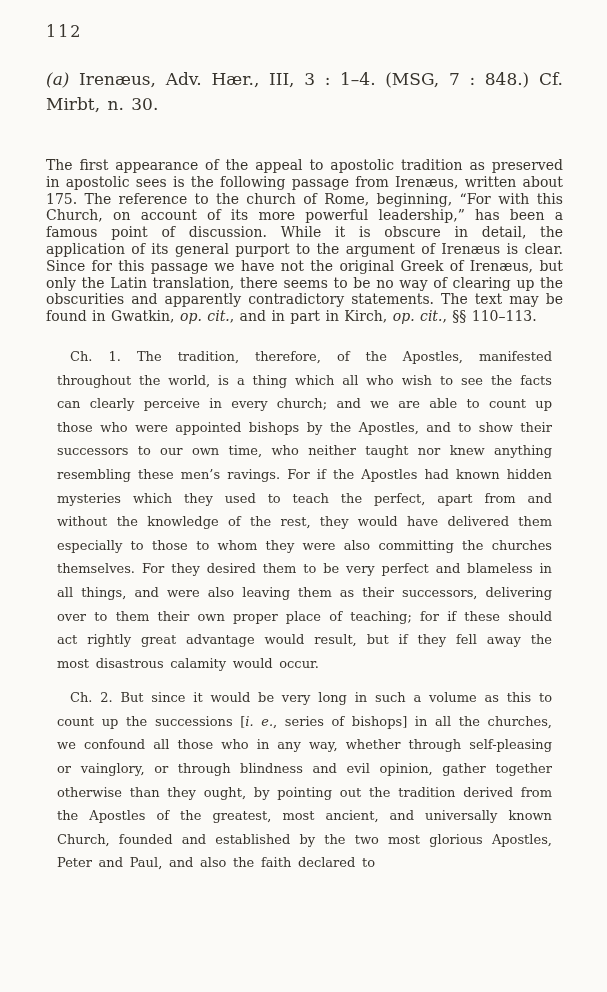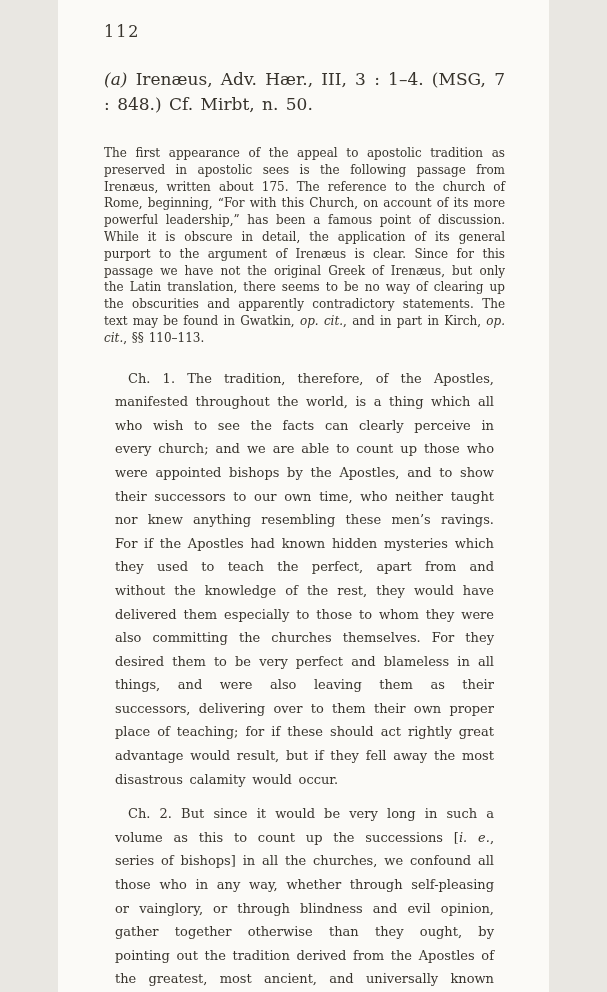--- a/index.html
+++ b/index.html
@@ -2,21 +2,21 @@
 <html><head>
 <meta charset="utf-8">
 <style>
   html, body {
     margin: 0;
     padding: 0;
     background: #e9e7e2;
   }
   .page {
     position: relative;
-    width: 491px;
+    width: 607px;
     height: 992px;
     margin: 0 auto;
     background: #fbfaf7;
     color: #37332c;
     font-family: "DejaVu Serif", "Liberation Serif", serif;
     overflow: hidden;
     box-sizing: border-box;
     padding: 22px 44px 20px 46px;
   }
   .running-head {
@@ -37,22 +37,22 @@
     white-space: nowrap;
   }
   .citation {
     margin-top: 26px;
     font-size: 17px;
     line-height: 25px;
     text-align: justify;
     word-spacing: 2px;
   }
   .intro-note {
-    margin-top: 28px;
-    font-size: 12px;
+    margin-top: 40px;
+    font-size: 14px;
     line-height: 16.8px;
     text-align: justify;
     word-spacing: 1px;
   }
   .body-text {
     margin-top: 20px;
   }
   .body-text p {
     margin: 11px;
     font-size: 13px;
@@ -67,21 +67,21 @@
 </style>
 </head>
 <body>
 
 <div class="page">
 
   <div class="running-head">
     <span class="page-number">112</span>
   </div>
 
-  <div class="citation"><span style="font-style: italic;">(a)</span><span> Irenæus, </span><span style="">Adv. Hær.</span><span>, III, 3 : 1–4.  (MSG, 7 : 848.)  </span><span style="">Cf.</span><span> Mirbt, n. 50.</span></div>
+  <div class="citation"><span style="font-style: italic;">(a)</span><span> Irenæus, </span><span style="">Adv. Hær.</span><span>, III, 3 : 1–4.  (MSG, 7 : 848.)  </span><span style="">Cf.</span><span> Mirbt, n. 30.</span></div>
 
   <div class="intro-note"><span>The first appearance of the appeal to apostolic tradition as preserved in apostolic sees is the following passage from Irenæus, written about 175.  The reference to the church of Rome, beginning, “For with this Church, on account of its more powerful leadership,” has been a famous point of discussion.  While it is obscure in detail, the application of its general purport to the argument of Irenæus is clear.  Since for this passage we have not the original Greek of Irenæus, but only the Latin translation, there seems to be no way of clearing up the obscurities and apparently contradictory statements.  The text may be found in Gwatkin, </span><span style="font-style: italic;">op. cit.</span><span>, and in part in Kirch, </span><span style="font-style: italic;">op. cit.</span><span>, §§ 110–113.</span></div>
 
   <div class="body-text">
     <p><span>Ch. 1.  The tradition, therefore, of the Apostles, manifested throughout the world, is a thing which all who wish to see the facts can clearly perceive in every church;  and we are able to count up those who were appointed bishops by the Apostles, and to show their successors to our own time, who neither taught nor knew anything resembling these men’s ravings.  For if the Apostles had known hidden mysteries which they used to teach the perfect, apart from and without the knowledge of the rest, they would have delivered them especially to those to whom they were also committing the churches themselves.  For they desired them to be very perfect and blameless in all things, and were also leaving them as their successors, delivering over to them their own proper place of teaching;  for if these should act rightly great advantage would result, but if they fell away the most disastrous calamity would occur.</span></p>
     <p><span>Ch. 2.  But since it would be very long in such a volume as this to count up the successions [</span><span style="font-style: italic;">i. e.</span><span>, series of bishops] in all the churches, we confound all those who in any way, whether through self-pleasing or vainglory, or through blindness and evil opinion, gather together otherwise than they ought, by pointing out the tradition derived from the Apostles of the greatest, most ancient, and universally known Church, founded and established by the two most glorious Apostles, Peter and Paul, and also the faith declared to</span></p>
   </div>
 
 </div>
 

